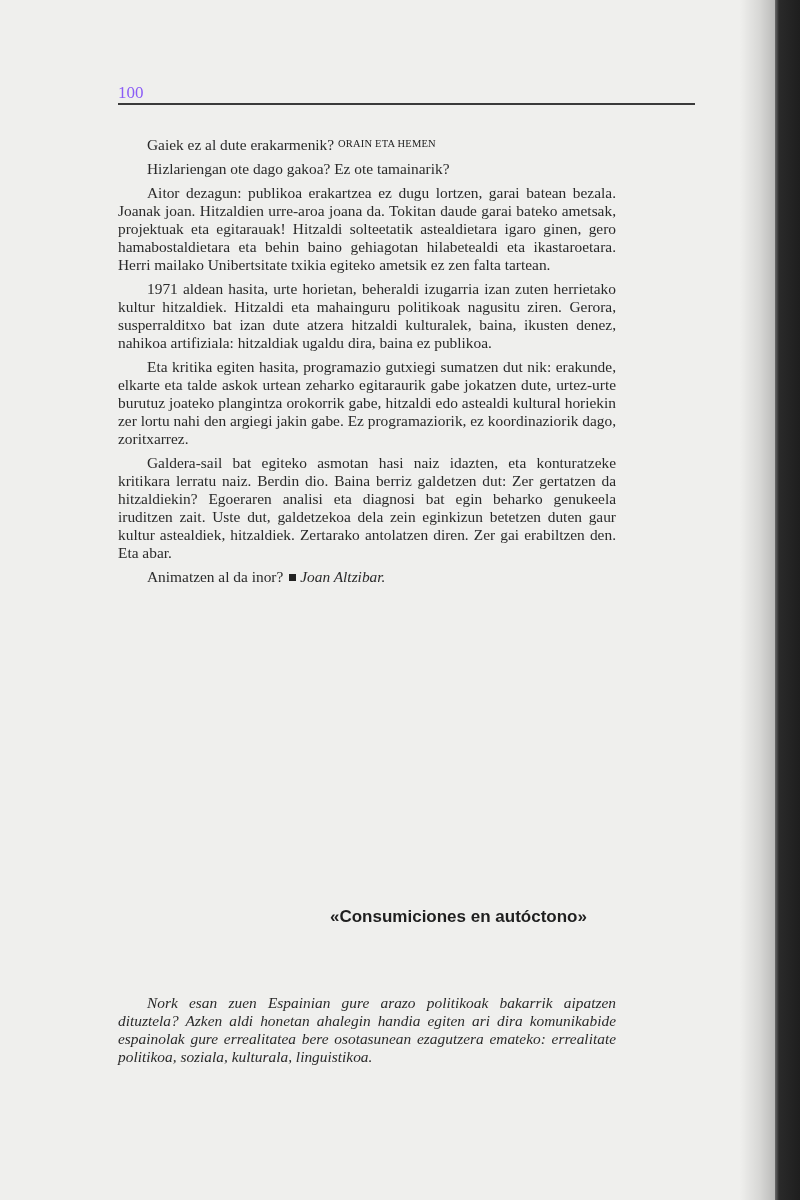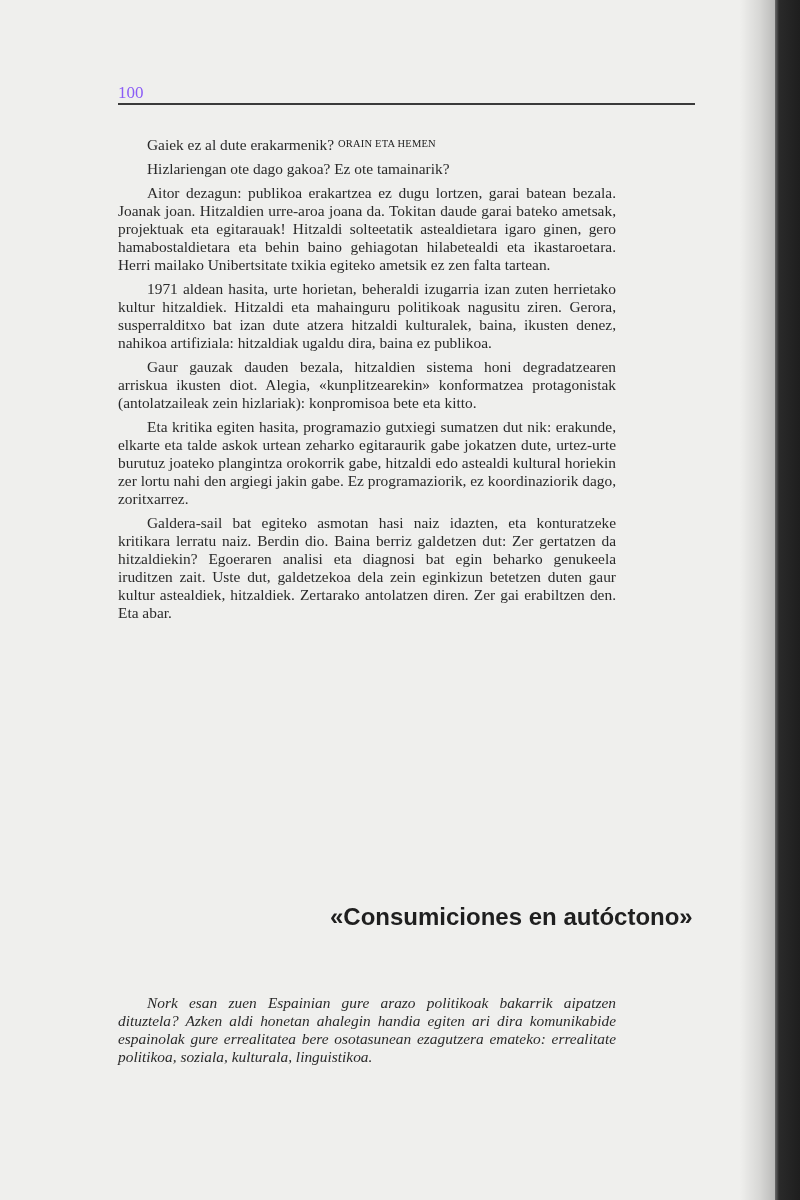--- a/index.html
+++ b/index.html
@@ -88,21 +88,21 @@
   .author {
     font-style: italic;
   }
   .section-heading {
     position: absolute;
     left: 330px;
     top: 904px;
     width: 380px;
     font-family: "Liberation Sans", "DejaVu Sans", sans-serif;
     font-weight: bold;
-    font-size: 24px;
+    font-size: 17px;
     line-height: 26px;
     color: #1f1f1f;
     white-space: nowrap;
   }
 </style>
 </head>
 <body>
 
 <div class="paper"></div>
 <div class="spine"></div>
@@ -111,22 +111,22 @@
   <span class="page-number">100</span>
   <span class="running-title">ORAIN ETA HEMEN</span>
 </div>
 <div class="head-rule"></div>
 
 <div class="column col-1">
   <p>Gaiek ez al dute erakarmenik?</p>
   <p>Hizlariengan ote dago gakoa? Ez ote tamainarik?</p>
   <p>Aitor dezagun: publikoa erakartzea ez dugu lortzen, garai batean bezala. Joanak joan. Hitzaldien urre-aroa joana da. To­kitan daude garai bateko ametsak, projektuak eta egitarauak! Hitzaldi solteetatik astealdietara igaro ginen, gero hamabostal­dietara eta behin baino gehiagotan hilabetealdi eta ikastaroetara. Herri mailako Unibertsitate txikia egiteko ametsik ez zen falta tartean.</p>
   <p>1971 aldean hasita, urte horietan, beheraldi izugarria izan zuten herrietako kultur hitzaldiek. Hitzaldi eta mahainguru po­litikoak nagusitu ziren. Gerora, susperralditxo bat izan dute atzera hitzaldi kulturalek, baina, ikusten denez, nahikoa artifi­ziala: hitzaldiak ugaldu dira, baina ez publikoa.</p>
-  <p>Gaur gauzak dauden bezala, hitzaldien sistema honi degra­datzearen arriskua ikusten diot. Alegia, «kunplitzearekin» kon­formatzea protagonistak (antolatzaileak zein hizlariak): kon­promisoa bete eta kitto.</p>
   <p>Eta kritika egiten hasita, programazio gutxiegi sumatzen dut nik: erakunde, elkarte eta talde askok urtean zeharko egitarau­rik gabe jokatzen dute, urtez-urte burutuz joateko plangintza orokorrik gabe, hitzaldi edo astealdi kultural horiekin zer lortu nahi den argiegi jakin gabe. Ez programaziorik, ez koordinazio­rik dago, zoritxarrez.</p>
   <p>Galdera-sail bat egiteko asmotan hasi naiz idazten, eta kon­turatzeke kritikara lerratu naiz. Berdin dio. Baina berriz galde­tzen dut: Zer gertatzen da hitzaldiekin? Egoeraren analisi eta diagnosi bat egin beharko genukeela iruditzen zait. Uste dut, galdetzekoa dela zein eginkizun betetzen duten gaur kultur astealdiek, hitzaldiek. Zertarako antolatzen diren. Zer gai era­biltzen den. Eta abar.</p>
+  <p><span>Animatzen al da inor?</span> <span class="signoff-bullet"></span><span class="author">Joan Altzibar.</span></p>
 </div>
 
 <div class="section-heading">«Consumiciones en autóctono»</div>
 
 <div class="column col-2">
   <p>Nork esan zuen Espainian gure arazo politikoak bakarrik ai­patzen dituztela? Azken aldi honetan ahalegin handia egiten ari dira komunikabide espainolak gure errealitatea bere osotasu­nean ezagutzera emateko: errealitate politikoa, soziala, kultura­la, linguistikoa.</p>
 </div>
 
 </body></html>

